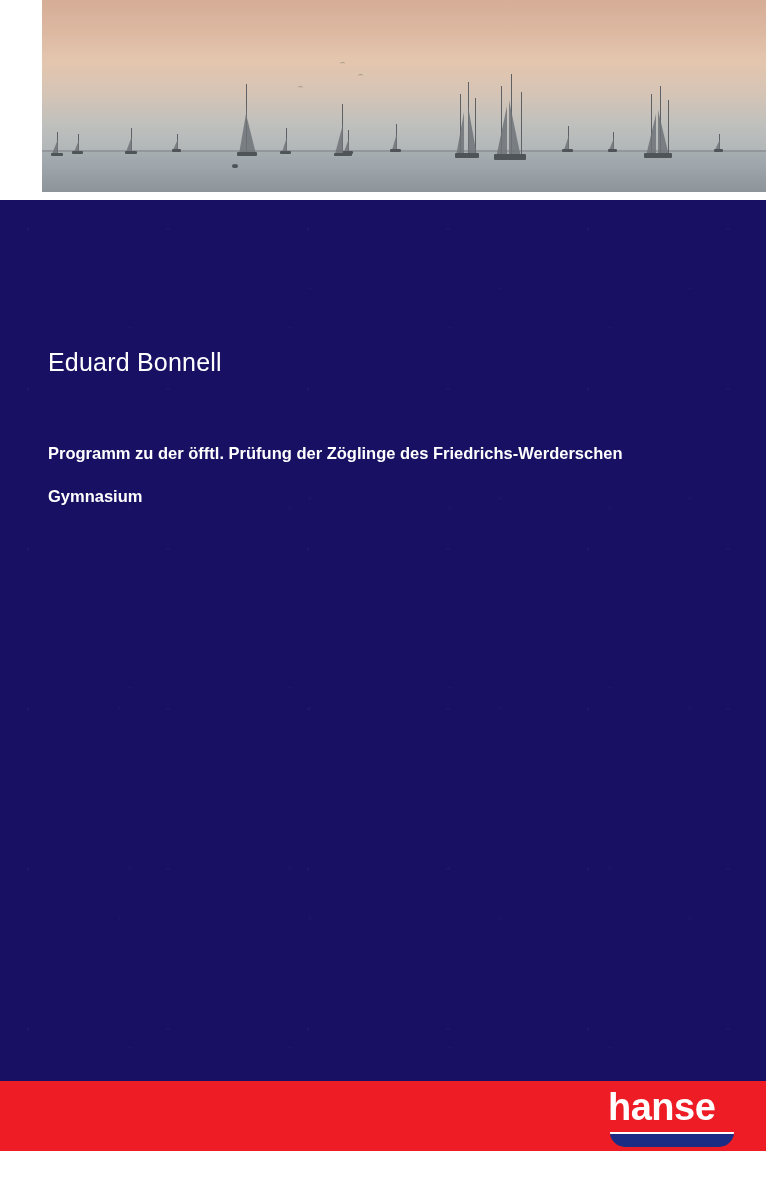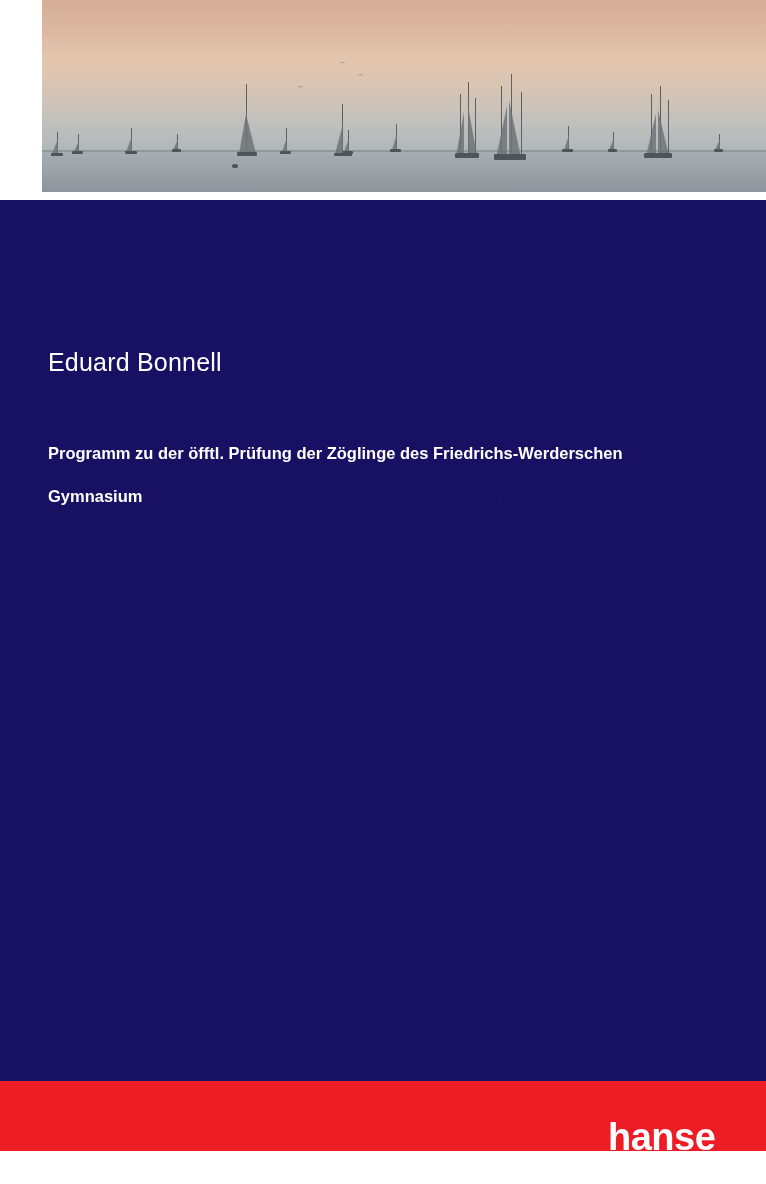--- a/index.html
+++ b/index.html
@@ -122,21 +122,21 @@
     position: absolute;
     left: 0;
     top: 1081px;
     width: 766px;
     height: 70px;
     background: #ee1c25;
   }
   .logo {
     position: absolute;
     right: 28px;
-    top: 1118px;
+    top: 1088px;
     width: 130px;
     height: 62px;
     color: #ffffff;
     text-align: center;
   }
   .logo-text {
     position: absolute;
     left: 0;
     top: 0;
     font-size: 38px;

